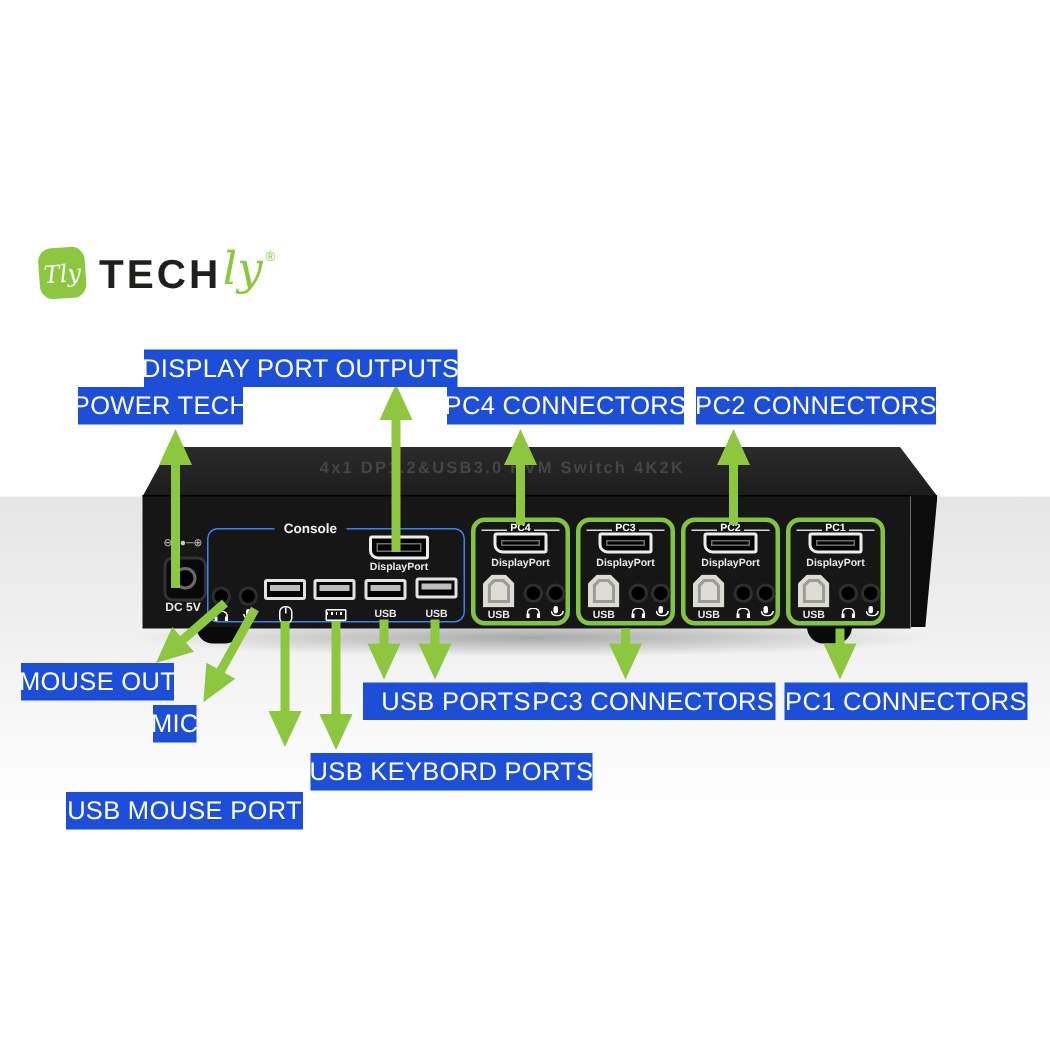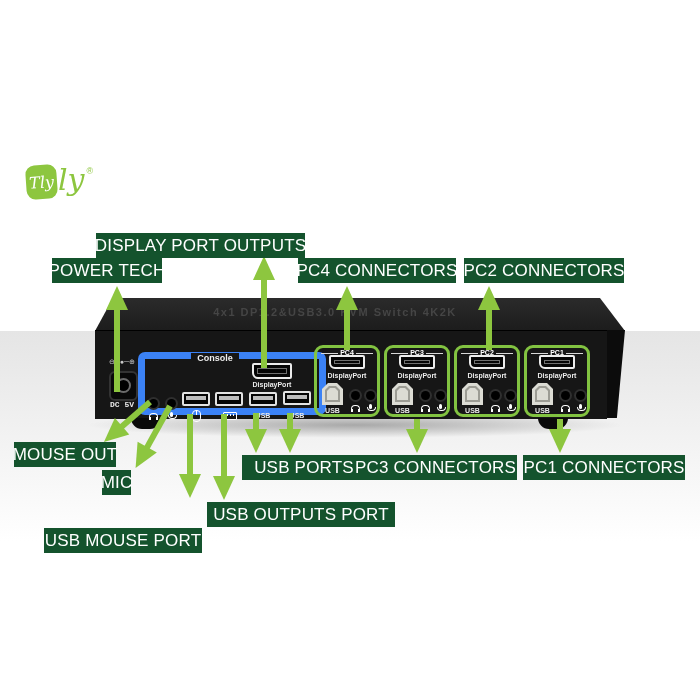--- a/index.html
+++ b/index.html
@@ -36,24 +36,24 @@
     clip-path:polygon(0 0,100% 0,55% 100%,0 100%);}
   .foot{background:#0a0a0a;height:11px;border-radius:0 0 12px 12px;top:418px;}
 
   
   .polarity{left:104px;top:358px;width:36px;text-align:center;color:#c9c9c9;font-size:7px;letter-spacing:0;}
   .dc-jack{left:109px;top:371px;width:25px;height:26px;background:#090909;
     border:2px solid #333;border-radius:6px;}
   .dc-jack .ring{position:absolute;left:5px;top:5px;width:11px;height:11px;border-radius:50%;
     border:2px solid #6b6b6b;background:#000;}
   .dc-label{left:100px;top:400px;width:44px;text-align:center;color:#e8e8e8;
-    font-size:8px;font-weight:bold;font-family:Liberation Mono, monospace;}
-
-  
-  .console-box{left:138px;top:352px;width:188px;height:63px;border:7px solid #3b82f6;
+    font-size:8px;font-weight:bold;}
+
+  
+  .console-box{left:138px;top:352px;width:172px;height:63px;border:1px solid #3b82f6;
     border-radius:7px;box-sizing:border-box;}
   .console-legend{position:absolute;top:-6px;left:0;right:34px;display:flex;justify-content:center;}
   .console-legend span{background:#161616;padding:0 6px;color:#efefef;font-size:9px;font-weight:bold;}
 
   .jack{position:absolute;width:9px;height:9px;border-radius:50%;background:#000;
     box-shadow:0 0 0 2px #2f2f2f;}
   .icon-hp{position:absolute;width:7px;height:5px;border:1px solid #fff;border-bottom:none;
     border-radius:4px 4px 0 0;}
   .icon-hp::before,.icon-hp::after{content:"";position:absolute;bottom:-1px;width:2px;height:3px;background:#fff;}
   .icon-hp::before{left:-1px;} .icon-hp::after{right:-1px;}
@@ -82,41 +82,42 @@
   .pc-legend .pl-line{flex:1;height:1px;background:#d8d8d8;}
   .pc-legend .pl-text{color:#fff;font-size:7px;font-weight:bold;line-height:8px;}
   .usbb{position:absolute;width:21px;height:22px;background:#dcdcd4;
     clip-path:polygon(0 6px,6px 0,15px 0,21px 6px,21px 22px,0 22px);}
   .usbb .usbb-inner{position:absolute;left:3px;top:3px;width:15px;height:16px;background:#9c9c94;
     clip-path:polygon(0 4px,4px 0,11px 0,15px 4px,15px 16px,0 16px);}
   .usbb .usbb-inner::after{content:"";position:absolute;left:2px;top:2px;width:11px;height:12px;
     background:#dcdcd4;clip-path:polygon(0 3px,3px 0,8px 0,11px 3px,11px 12px,0 12px);}
 
   
-  .callout{position:absolute;background:#14532d;color:#fff;height:25px;
+  .callout{position:absolute;background:#1d4ed8;color:#fff;height:25px;
     display:flex;align-items:center;justify-content:center;font-size:17px;
     letter-spacing:.2px;white-space:nowrap;}
 
   
   .arrow{position:absolute;width:22px;}
   .arrow .stem{position:absolute;left:8px;width:6px;background:#8dc63f;}
   .arrow .head{position:absolute;left:0;width:0;height:0;
     border-left:11px solid transparent;border-right:11px solid transparent;}
   .arrow.up .head{top:0;border-bottom:24px solid #8dc63f;}
   .arrow.up .stem{top:20px;bottom:0;}
   .arrow.down .head{bottom:0;border-top:24px solid #8dc63f;}
   .arrow.down .stem{top:0;bottom:20px;}
 </style>
 </head>
 <body>
 
 <div class="abs backdrop"></div>
 
 <div class="abs logo">
   <div class="logo-badge">Tly</div>
+  <div class="logo-tech">TECH</div>
   <div class="logo-ly">ly</div>
   <div class="logo-reg">®</div>
 </div>
 
 <div class="abs device-shadow"></div>
 <div class="abs top-face"></div>
 <div class="abs model-text">4x1 DP1.2&amp;USB3.0 KVM Switch 4K2K</div>
 <div class="abs panel"></div>
 <div class="abs side-face"></div>
 <div class="abs foot" style="left:131px;width:30px;"></div>
@@ -291,16 +292,16 @@
     <div class="head"></div>
   </div>
 
 <div class="callout" style="left:96px;top:233px;width:209px;">DISPLAY PORT OUTPUTS</div>
 <div class="callout" style="left:52px;top:258px;width:110px;">POWER TECH</div>
 <div class="callout" style="left:298px;top:258px;width:158px;">PC4 CONNECTORS</div>
 <div class="callout" style="left:464px;top:258px;width:160px;">PC2 CONNECTORS</div>
 <div class="callout" style="left:14px;top:442px;width:102px;">MOUSE OUT</div>
 <div class="callout" style="left:102px;top:470px;width:29px;">MIC</div>
 <div class="callout" style="left:44px;top:528px;width:158px;">USB MOUSE PORT</div>
-<div class="callout" style="left:207px;top:502px;width:188px;">USB OUTPUTS PORT</div>
+<div class="callout" style="left:207px;top:502px;width:188px;">USB KEYBORD PORTS</div>
 <div class="callout" style="left:242px;top:455px;width:124px;">USB PORTS</div>
 <div class="callout" style="left:354px;top:455px;width:163px;">PC3 CONNECTORS</div>
 <div class="callout" style="left:523px;top:455px;width:162px;">PC1 CONNECTORS</div>
 
 </body></html>

